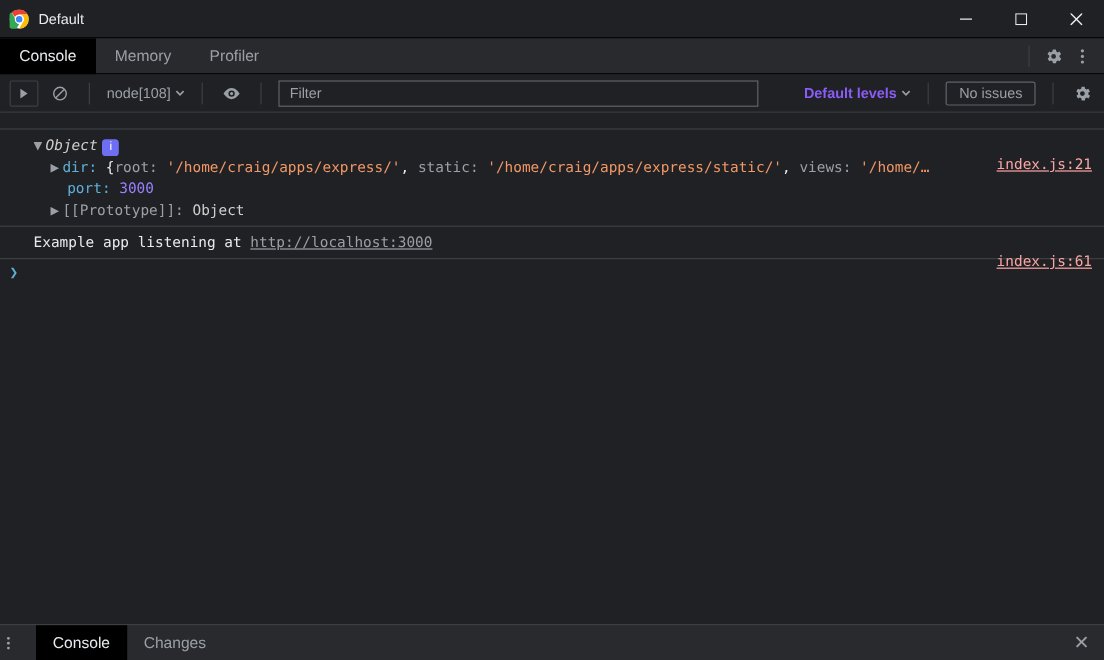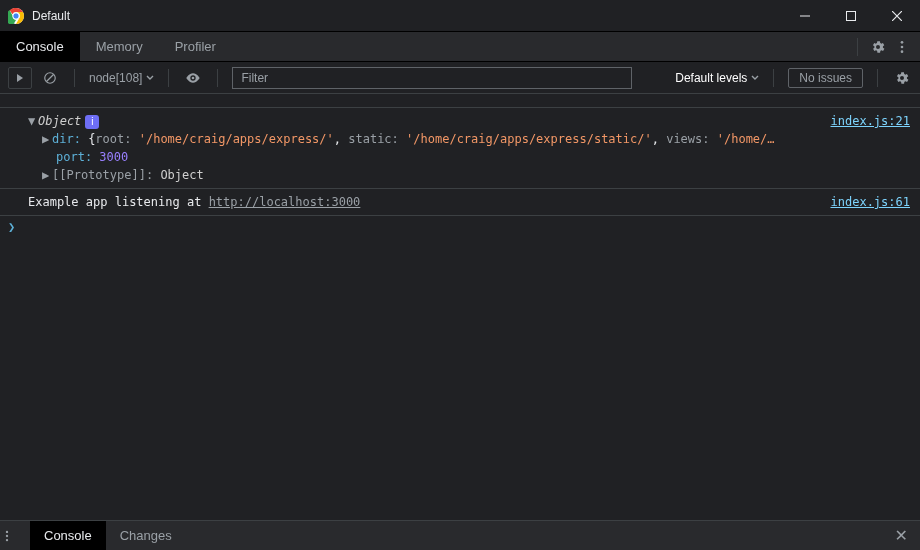--- a/index.html
+++ b/index.html
@@ -56,38 +56,38 @@
 }
 .ctx-select {
   color: #9aa0a6; font-size: 12px; display: flex; align-items: center; gap: 4px;
 }
 .filter-input {
   flex: 0 0 400px; height: 22px; background: #202124;
   border: 1px solid #5f6368; color: #e8eaed;
   padding: 0 8px; font-size: 12px;
 }
 .filter-input::placeholder { color: #9aa0a6; }
-.levels { margin-left: auto; color: #ffffff; display: flex; align-items: center; gap: 4px; }
+.levels { margin-left: auto; color: #8b5cf6; display: flex; align-items: center; gap: 4px; font-weight: bold; }
 .pill {
   border: 1px solid #5f6368; padding: 2px 10px; color: #9aa0a6;
   border-radius: 2px; font-size: 12px;
 }
 
 .console-body {
   flex: 1; background: #202124; overflow: hidden;
   font-family: Consolas, Menlo, monospace; font-size: 12px;
   position: relative;
 }
 .msg {
   padding: 4px 8px 4px 28px; border-bottom: 1px solid #3c4043;
   position: relative; line-height: 18px;
 }
 .msg .src {
-  position: absolute; right: 10px; top: 4px;
-  color: #7dd3fc; text-decoration: underline; font-family: Consolas, Menlo, monospace;
+  position: absolute; right: 10px; top: 20px;
+  color: #fca5a5; text-decoration: underline; font-family: Consolas, Menlo, monospace;
 }
 .tree-line { white-space: nowrap; overflow: hidden; text-overflow: ellipsis; }
 .arrow { display: inline-block; width: 10px; color: #9aa0a6; }
 .obj-key { color: #5db0d7; text-align: center; }
 .obj-name { color: #cfcfcf; font-style: italic; }
 .str { color: #f29766; }
 .num { color: #9980ff; }
 .info-badge {
   display: inline-block; background: #6e6ef5; color: #fff;
   width: 14px; height: 14px; border-radius: 3px; text-align: center;

